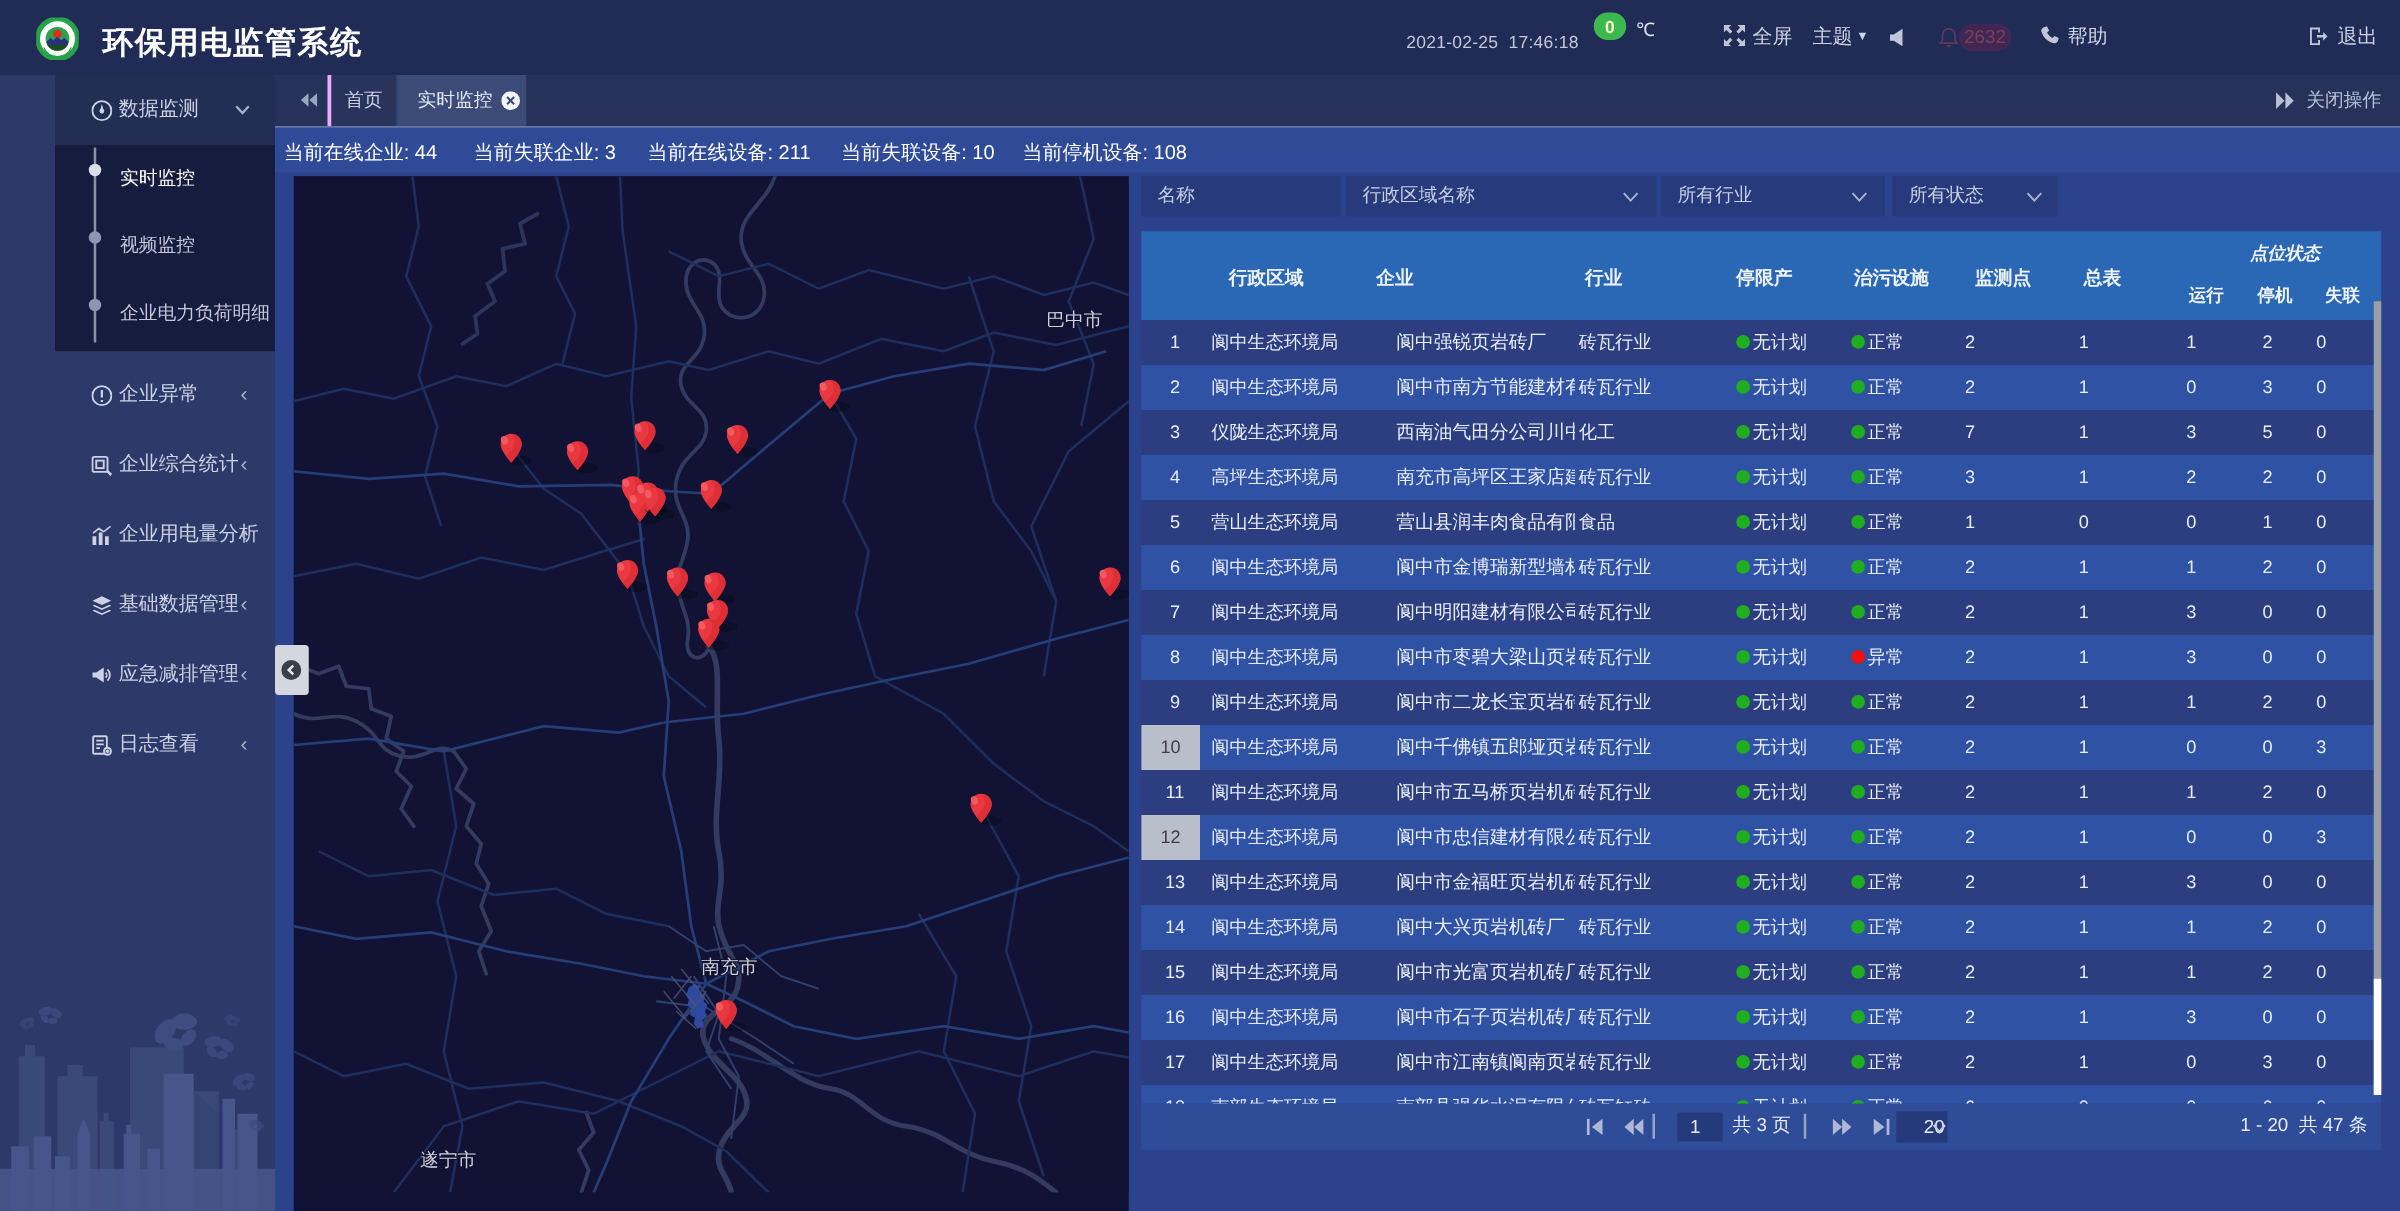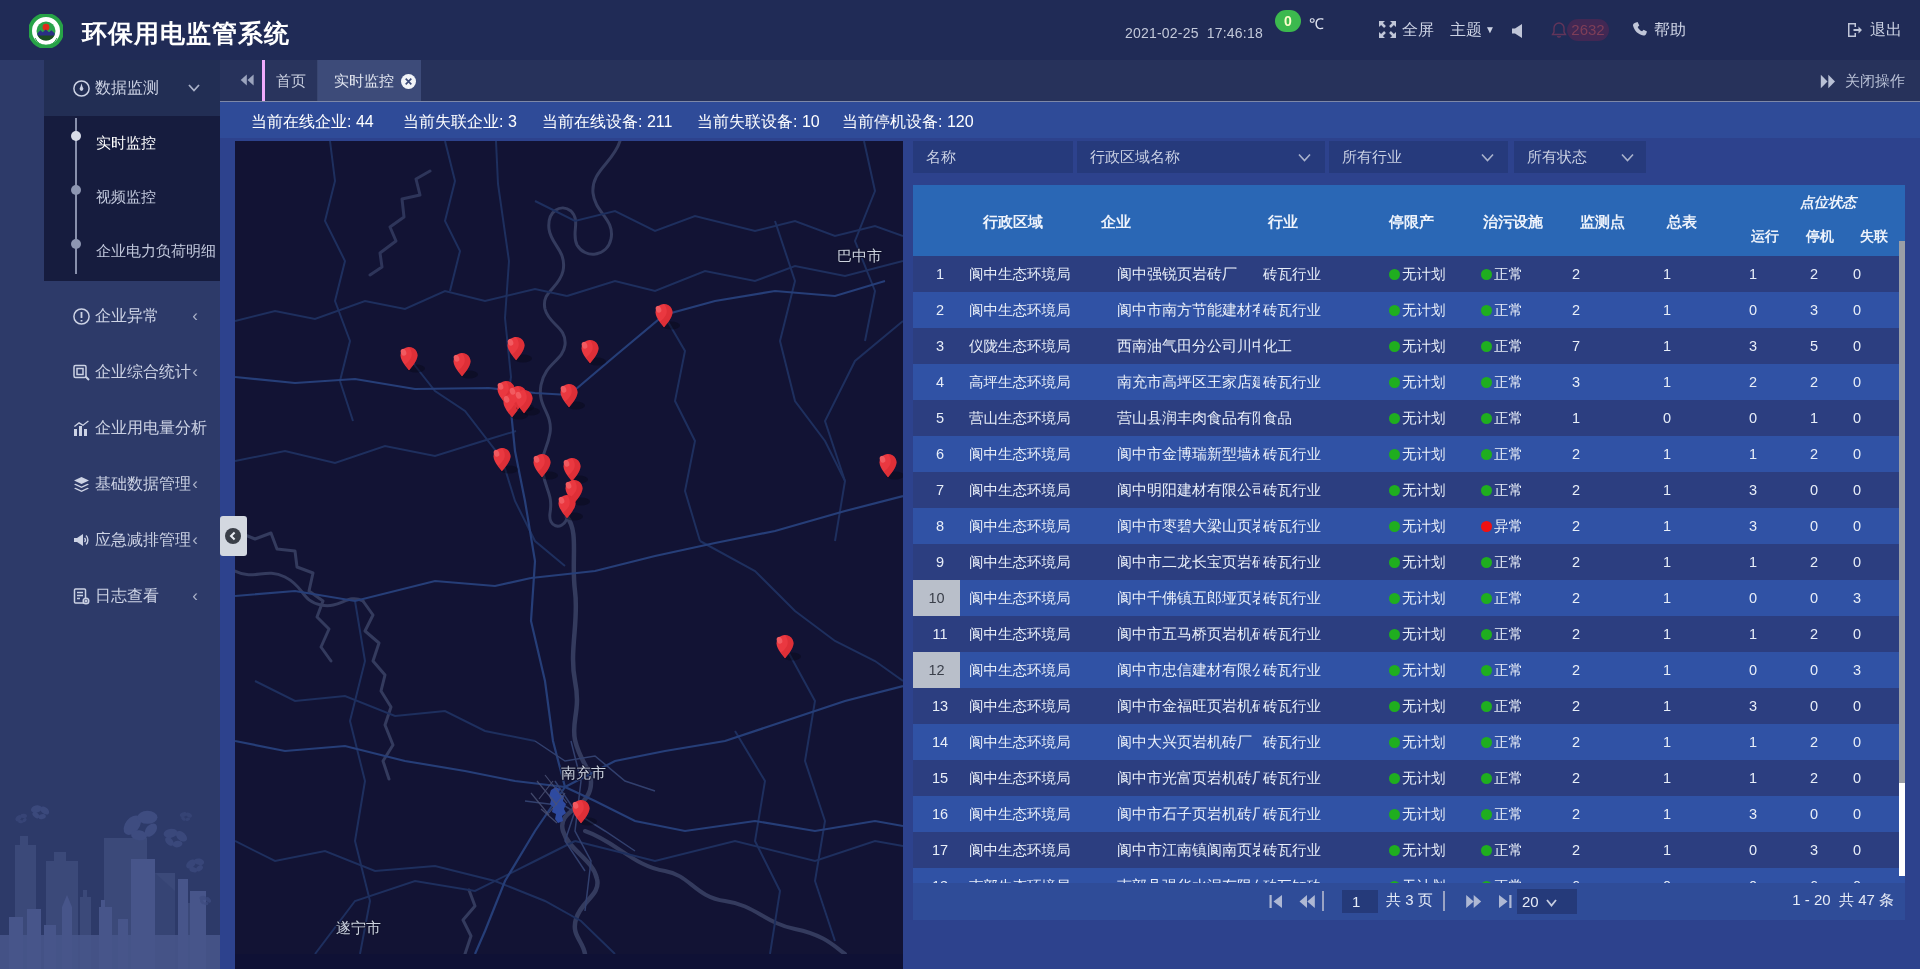--- a/index.html
+++ b/index.html
@@ -34,21 +34,21 @@
 
 #tabbar { position:absolute; left:220px; top:60px; width:1700px; height:41px; background:#27325b; }
 #tabbar .dbl { position:absolute; left:20px; top:10px; }
 #tabbar .tab1 { position:absolute; left:42px; top:0; width:56px; height:41px; line-height:41px; text-align:center; color:#c9cfdf; font-size:15px; background:#29345d; border-left:3px solid #f0abfc; border-right:1px solid #394670; }
 #tabbar .tab2 { position:absolute; left:98px; top:0; width:103px; height:41px; line-height:41px; color:#e2e6f0; font-size:15px; background:#3d4b79; }
 #tabbar .tab2 .t { margin-left:16px; }
 #tabbar .close-ops { position:absolute; right:15px; top:0; height:41px; line-height:41px; color:#b9c1d6; font-size:15px; }
 
 
 #stats { position:absolute; left:220px; top:101px; width:1700px; height:37px; background:#2f4b98; border-top:1px solid #7d88a8; color:#ffffff; font-size:16px; }
-#stats span { position:absolute; top:10px;margin-left:24px; }
+#stats span { position:absolute; top:10px; }
 
 
 #map { position:absolute; left:235px; top:141px; width:668px; height:942px; background:#0f1135; }
 #collapse { position:absolute; left:220px; top:516px; width:27px; height:40px; background:#d3d8e0; border-radius:3px; }
 
 
 .filter { position:absolute; top:141px; height:32px; background:#263a7c; color:#c8cfe2; font-size:15px; line-height:32px; }
 .filter .ph { margin-left:13px; }
 
 #thead { position:absolute; left:913px; top:185px; width:992px; height:71px; background:#2a67b5; color:#eef3fb; font-weight:bold; font-size:15px; }
@@ -294,21 +294,21 @@
       <svg style="vertical-align:-3px;margin-right:9px" width="17" height="15" viewBox="0 0 20 18" fill="#b9c1d6">
           <path d="M2 1 l8 8 -8 8 Z"></path>
           <path d="M11 1 l8 8 -8 8 Z"></path>
         </svg>关闭操作</div>
   </div>
   <div id="stats">
     <span style="left:7px">当前在线企业: 44</span>
     <span style="left:159px">当前失联企业: 3</span>
     <span style="left:298px">当前在线设备: 211</span>
     <span style="left:453px">当前失联设备: 10</span>
-    <span style="left:598px">当前停机设备: 120</span>
+    <span style="left:598px">当前停机设备: 108</span>
   </div>
   <div id="map">
     <svg width="668" height="813" viewBox="0 0 668 813">
       <rect width="668" height="813" fill="#121334"></rect>
 
       <g fill="none" stroke="#343b5e" stroke-width="3" stroke-linejoin="round" stroke-linecap="round">
         <path d="M385 0 C378 22 356 30 358 52 C360 72 380 78 376 98 C372 116 350 118 342 104 C336 92 346 80 336 70 C326 62 312 70 314 88 C316 104 332 110 328 130 C324 148 306 150 310 168 C314 184 332 186 330 204 C328 220 310 222 306 244 C302 266 318 272 315 292 C312 310 305 312 308 332 C311 350 318 354 315 372 C313 386 326 390 332 378"></path>
         <path d="M332 376 C344 390 336 420 340 450 C344 480 334 510 340 540 C346 570 336 580 340 599 C346 625 360 630 355 649 C350 668 322 670 328 690 C334 710 358 718 362 738 C366 754 346 760 341 778 C336 794 348 800 350 813" stroke-width="4.5"></path>
         <path d="M350 690 C380 700 400 726 430 730 C455 734 460 756 490 760 C520 764 530 782 560 788 C590 794 600 806 610 813" stroke-width="4"></path>
         <path d="M195 30 l-14 8 4 16 -18 4 2 18 -14 10 6 14 -16 12 2 14 -12 8" stroke="#2e355a"></path>
@@ -676,21 +676,21 @@
       <div class="abs" style="left:473px;top:8px">共 3 页</div>
       <div class="abs" style="left:530px;top:8px;width:1.5px;height:20px;background:#99a3c4"></div>
       <svg class="abs" style="left:553px;top:12px" width="16" height="13" viewBox="0 0 16 13" fill="#aeb8d4">
           <path d="M0.2 0 l7.5 6.5 L0.2 13 Z"></path>
           <path d="M7.7 0 l7.5 6.5 L7.7 13 Z"></path>
         </svg>
       <svg class="abs" style="left:585px;top:12px" width="14" height="13" viewBox="0 0 14 13" fill="#aeb8d4">
           <path d="M1 0 l8.5 6.5 L1 13 Z"></path>
           <rect x="11.3" y="0" width="2.2" height="13"></rect>
         </svg>
-      <div class="abs" style="left:604px;top:6px;width:60px;height:25px;background:#253a7a;color:#e6ebf6;line-height:25px;padding-left:5px">20</div>
+      <div class="abs" style="left:604px;top:6px;width:41px;height:25px;background:#253a7a;color:#e6ebf6;line-height:25px;padding-left:22px">20</div>
       <svg class="abs" style="left:633px;top:16px" width="11" height="8" viewBox="0 0 11 8" fill="none" stroke="#c6cde0" stroke-width="1.8">
           <path d="M1 1 L5.5 6.5 L10 1"></path>
         </svg>
       <div class="abs" style="right:11px;top:8px">1 - 20&nbsp;&nbsp;共 47 条</div>
     </div>
     </div>
     <div id="scrolltrack"></div>
     <div id="scrollthumb"></div>
   </div>
   <div id="collapse">

